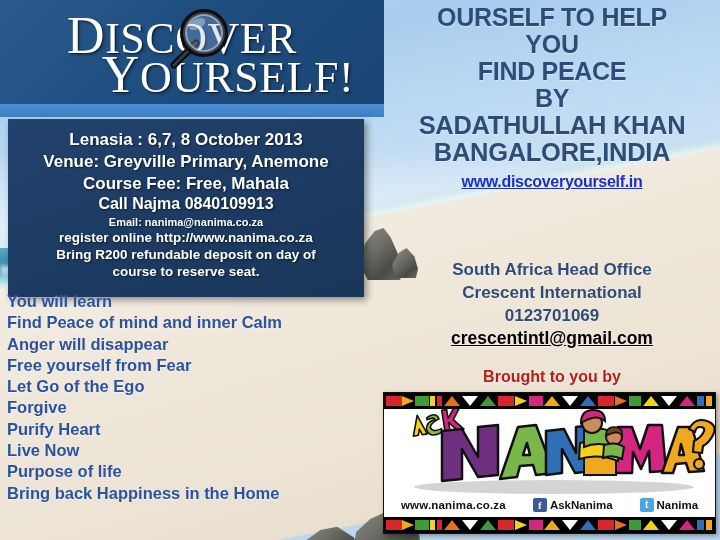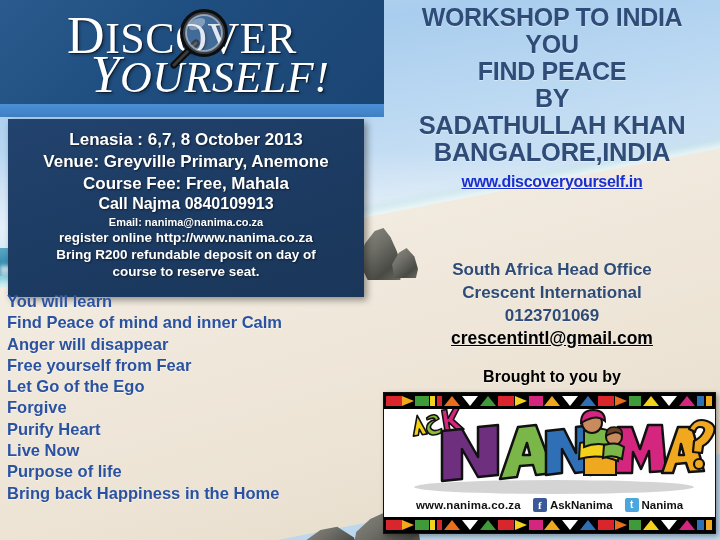--- a/index.html
+++ b/index.html
@@ -85,21 +85,21 @@
   }
   .logo-line1,.logo-line2{
     position:absolute;width:100%;text-align:center;
     font-family:"Liberation Serif",serif;
     color:#ffffff;font-weight:normal;
     letter-spacing:.5px;
     text-shadow:1px 1px 0 rgba(0,0,0,.45), 2px 2px 3px rgba(0,0,0,.35);
     white-space:nowrap;
   }
   .logo-line1{top:6px;left:-10px;font-size:44px;}
-  .logo-line2{top:45px;left:18px;font-size:44px;font-style:italic;}
+  .logo-line2{top:45px;left:36px;font-size:44px;}
   .logo-line1 .big,.logo-line2 .big{font-size:52px;}
   .magnifier{
     position:absolute;left:168px;top:9px;width:60px;height:60px;
     pointer-events:none;
   }
   .logo-strip{
     position:absolute;left:0;top:104px;width:384px;height:13px;
     background:linear-gradient(180deg,#4b8fd6,#3f7fc4);
   }
 
@@ -162,21 +162,21 @@
   }
   .office div{
     color:#2e4c77;font-weight:bold;font-size:17px;line-height:23px;
     white-space:nowrap;text-shadow:0 1px 1px rgba(255,255,255,.5);
   }
   .office .mail{
     color:#000000;text-decoration:underline;font-size:17.5px;cursor:pointer;
   }
   .brought{
     position:absolute;left:384px;top:368px;width:336px;text-align:center;
-    color:#000000;font-weight:bold;font-size:16px;
+    color:#b91c1c;font-weight:bold;font-size:16px;
     text-shadow:0 1px 1px rgba(255,255,255,.5);
   }
 
   
   .nanima{
     position:absolute;left:383px;top:392px;width:331px;height:140px;
     background:#ffffff;
     border:1px solid #111;
     box-shadow:2px 2px 5px rgba(0,0,0,.35);
     overflow:hidden;
@@ -185,21 +185,21 @@
     position:absolute;left:0;width:331px;height:16px;background:#000;
     overflow:hidden;
   }
   .nan-border.top{top:0;}
   .nan-border.bottom{bottom:0;}
   .nan-art{
     position:absolute;left:0;top:16px;width:331px;height:88px;
   }
   .nan-foot{
     position:absolute;left:0;bottom:18px;width:331px;height:20px;
-    display:flex;align-items:center;justify-content:center;gap:12px;
+    display:flex;align-items:center;justify-content:center;gap:27px;
     font-size:11.5px;font-weight:bold;color:#111;
   }
   .nan-foot .site{letter-spacing:.2px;}
   .fb-ico{
     display:inline-block;width:14px;height:14px;background:#3b5998;
     border-radius:2px;color:#fff;font-size:11px;font-weight:bold;
     text-align:center;line-height:14px;font-family:"Liberation Serif",serif;
     vertical-align:-2px;margin-right:3px;
   }
   .tw-ico{
@@ -268,21 +268,21 @@
       <li>Let Go of the Ego</li>
       <li>Forgive</li>
       <li>Purify Heart</li>
       <li>Live Now</li>
       <li>Purpose of life</li>
       <li>Bring back Happiness in the Home</li>
     </ul>
   </div>
 
   <div class="headline">
-    <div>WORKSHOP TO INDIA</div>
+    <div>OURSELF TO HELP</div>
     <div>YOU</div>
     <div>FIND PEACE</div>
     <div>BY</div>
     <div class="hl-big">SADATHULLAH KHAN</div>
     <div class="hl-big">BANGALORE,INDIA</div>
     <div class="hl-url">www.discoveryourself.in</div>
   </div>
 
   <div class="office">
     <div>South Africa Head Office</div>

